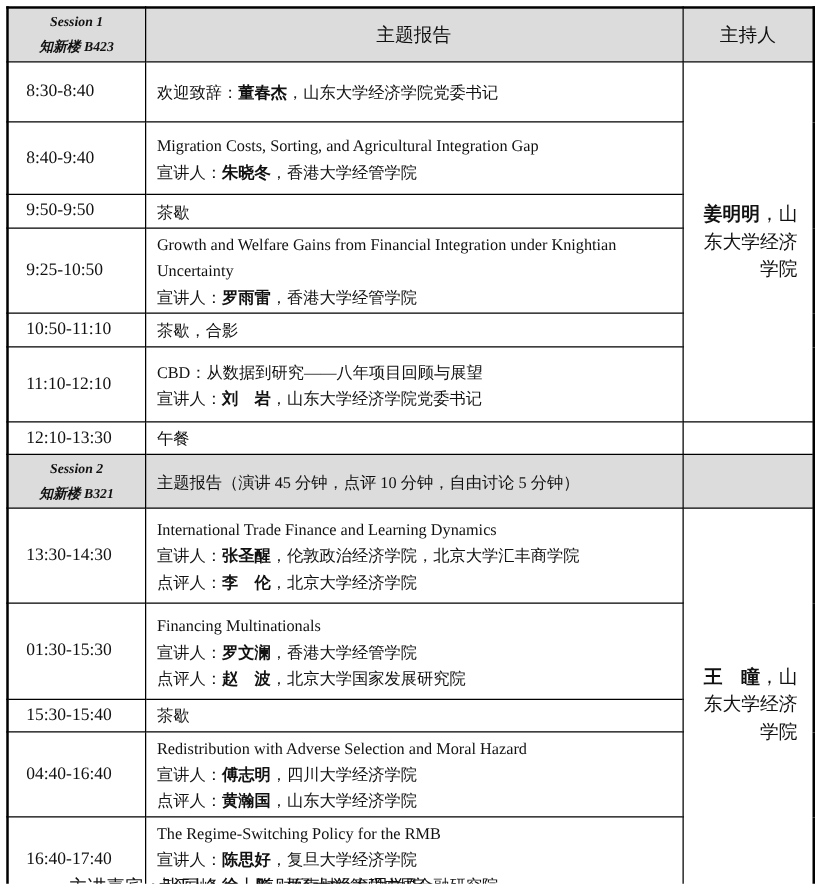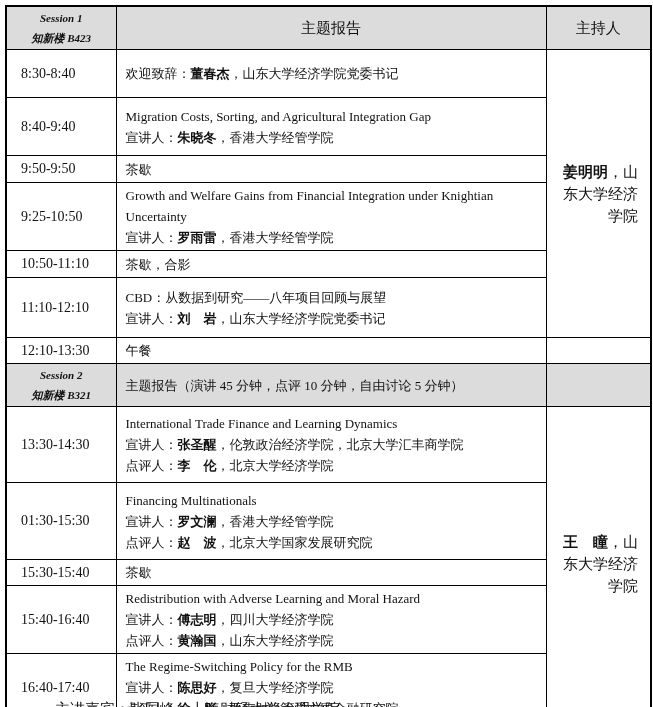--- a/index.html
+++ b/index.html
@@ -123,23 +123,23 @@
       <span class="line"><span>点评人：</span><span class="name">赵　波</span><span>，北京大学国家发展研究院</span></span>
     </td>
   </tr>
 
   <tr style="height:25px">
     <td class="time">15:30-15:40</td>
     <td class="content">茶歇</td>
   </tr>
 
   <tr style="height:63px">
-    <td class="time">15:40-16:40</td>
+    <td class="time">04:40-16:40</td>
     <td class="content">
-      <span class="line">Redistribution with Adverse Learning and Moral Hazard</span>
+      <span class="line">Redistribution with Adverse Selection and Moral Hazard</span>
       <span class="line"><span>宣讲人：</span><span class="name">傅志明</span><span>，四川大学经济学院</span></span>
       <span class="line"><span>点评人：</span><span class="name">黄瀚国</span><span>，山东大学经济学院</span></span>
     </td>
   </tr>
 
   <tr style="height:56px">
     <td class="time">16:40-17:40</td>
     <td class="content">
       <span class="line">The Regime-Switching Policy for the RMB</span>
       <span class="line"><span>宣讲人：</span><span class="name">陈思好</span><span>，复旦大学经济学院</span></span>

